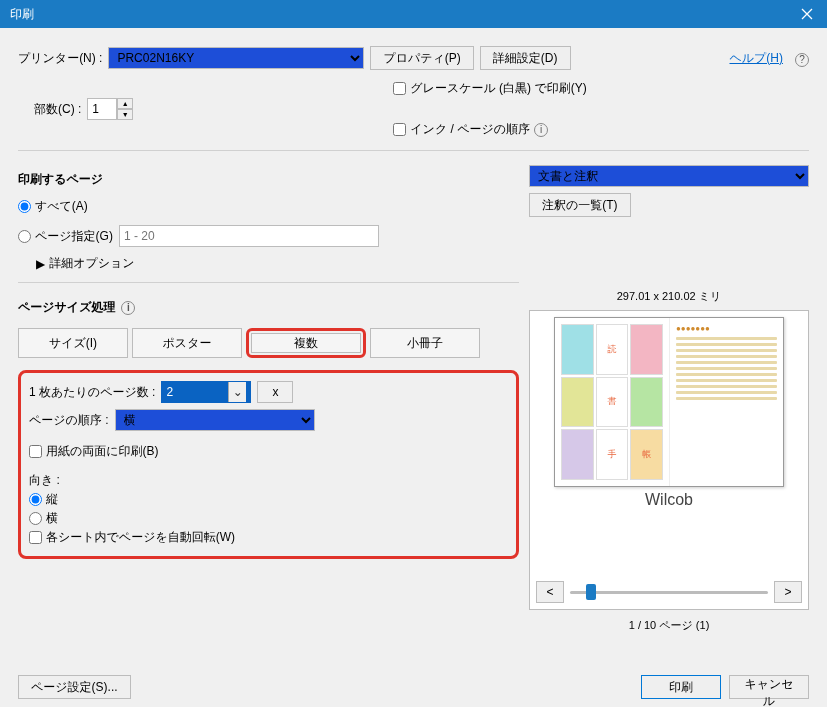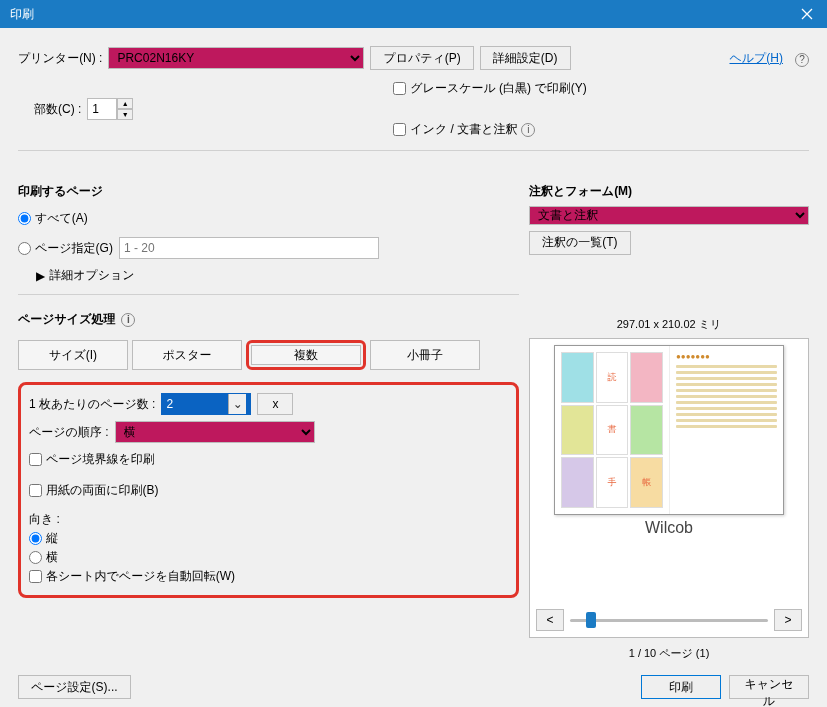--- a/index.html
+++ b/index.html
@@ -4,37 +4,37 @@
 <style>
 * { box-sizing: border-box; margin: 0; padding: 0; }
 body { font-family: "Yu Gothic UI", "Meiryo", sans-serif; font-size: 12px; color: #000; background: #f0f0f0; width: 827px; height: 707px; overflow: hidden; }
 .titlebar { background: #1b7bc4; color: #fff; height: 28px; display: flex; align-items: center; justify-content: space-between; padding: 0 0 0 10px; }
 .titlebar .close { width: 40px; height: 28px; display: flex; align-items: center; justify-content: center; cursor: pointer; }
 .titlebar .close svg { width: 12px; height: 12px; }
 .content { background: #f0f0f0; padding: 18px 18px 8px 18px; display: flex; flex-direction: column; gap: 8px; height: calc(100% - 28px); }
 
 .row { display: flex; align-items: center; gap: 6px; }
 .label-col { display: inline-block; }
-.select { height: 22px; border: 1px solid #bcbcbc; background: #be185d; padding: 0 4px; font-size: 12px; font-family: inherit; }
+.select { height: 22px; border: 1px solid #bcbcbc; background: #1d4ed8; padding: 0 4px; font-size: 12px; font-family: inherit; }
 .btn { height: 24px; padding: 0 12px; border: 1px solid #bcbcbc; background: #efefef; font-size: 12px; font-family: inherit; cursor: pointer; }
 input[type=text] { height: 22px; border: 1px solid #bcbcbc; padding: 0 4px; font-size: 12px; font-family: inherit; }
 
 .top-printer { display: flex; align-items: center; gap: 6px; }
 .top-printer .printer-select { flex: 0 0 256px; }
 .help-link { color: #0066cc; text-decoration: underline; cursor: pointer; }
 .help-row { margin-left: auto; display: flex; align-items: flex-end; gap: 12px; }
 .info-icon { display: inline-flex; width: 14px; height: 14px; border: 1px solid #888; border-radius: 50%; align-items: center; justify-content: center; font-size: 10px; color: #555; }
 
 .copies-row { display: flex; align-items: center; gap: 6px; margin-left: 16px; }
 .spinner { display: flex; align-items: center; }
 .spinner input { width: 30px; text-align: left; }
 .spinbtns { display: flex; flex-direction: column; }
 .spinbtns button { width: 16px; height: 11px; border: 1px solid #bcbcbc; background: #efefef; font-size: 7px; line-height: 7px; cursor: pointer; padding:0; }
 
-.cols { display: flex; gap: 10px; flex: 1; min-height: 0; margin-top:16px; }
+.cols { display: flex; gap: 10px; flex: 1; min-height: 0; margin-top:4px; }
 .left { flex: 1 1 auto; display: flex; flex-direction: column; gap: 8px; }
 .right { flex: 0 0 280px; display: flex; flex-direction: column; gap: 6px; }
 
 .section-title { font-weight: bold; margin-top: 6px; display:flex; align-items:center; gap:6px;}
 .radio-label, .check-label { display: flex; align-items: center; gap: 4px; margin: 2px 0; }
 .radio-label input, .check-label input { margin: 0; }
 .disclosure { margin-left: 18px; display: flex; align-items: center; gap: 4px; cursor: pointer; }
 
 .tab-row { display: flex; gap: 4px; margin-top: 4px; }
 .tab { width: 110px; height: 30px; border: 1px solid #bcbcbc; background: #f5f5f5; display:flex; align-items:center; justify-content:center; cursor:pointer; }
@@ -107,21 +107,21 @@
         </div>
       </div>
     </div>
     <div style="display:flex; flex-direction:column; gap:20px; margin-left:220px;">
       <label class="check-label">
         <input type="checkbox" style="">
         <span>グレースケール (白黒) で印刷(Y)</span>
       </label>
       <label class="check-label">
         <input type="checkbox" style="">
-        <span>インク / 文書と注釈</span>
+        <span>インク / ページの順序</span>
         <span class="info-icon">i</span>
       </label>
     </div>
   </div>
 
   <hr class="sep">
 
   <div class="cols">
     <div class="left">
       <div class="section-title">印刷するページ</div>
@@ -166,24 +166,20 @@
           <div class="x-box">
               <span>x</span>
             </div>
         </div>
         <div class="row">
           <span>ページの順序 :</span>
           <select class="select" style="width:200px;">
             <option>横</option>
           </select>
         </div>
-        <label class="check-label">
-          <input type="checkbox" style="">
-          <span>ページ境界線を印刷</span>
-        </label>
         <label class="check-label" style="margin-top:6px;">
           <input type="checkbox" style="">
           <span>用紙の両面に印刷(B)</span>
         </label>
         <div style="margin-top:4px;">
           <div>向き :</div>
           <label class="radio-label">
             <input type="radio" name="orient" checked="" style="">
             <span>縦</span>
           </label>
@@ -193,21 +189,20 @@
           </label>
           <label class="check-label">
             <input type="checkbox" style="">
             <span>各シート内でページを自動回転(W)</span>
           </label>
         </div>
       </div>
     </div>
 
     <div class="right">
-      <div class="section-title">注釈とフォーム(M)</div>
       <select class="select" style="width:100%;">
         <option>文書と注釈</option>
       </select>
       <div><button class="btn">注釈の一覧(T)</button></div>
 
       <div style="height:60px;"></div>
 
       <div class="preview-size">297.01 x 210.02 ミリ</div>
       <div class="preview-area">
         <div class="preview-page">

